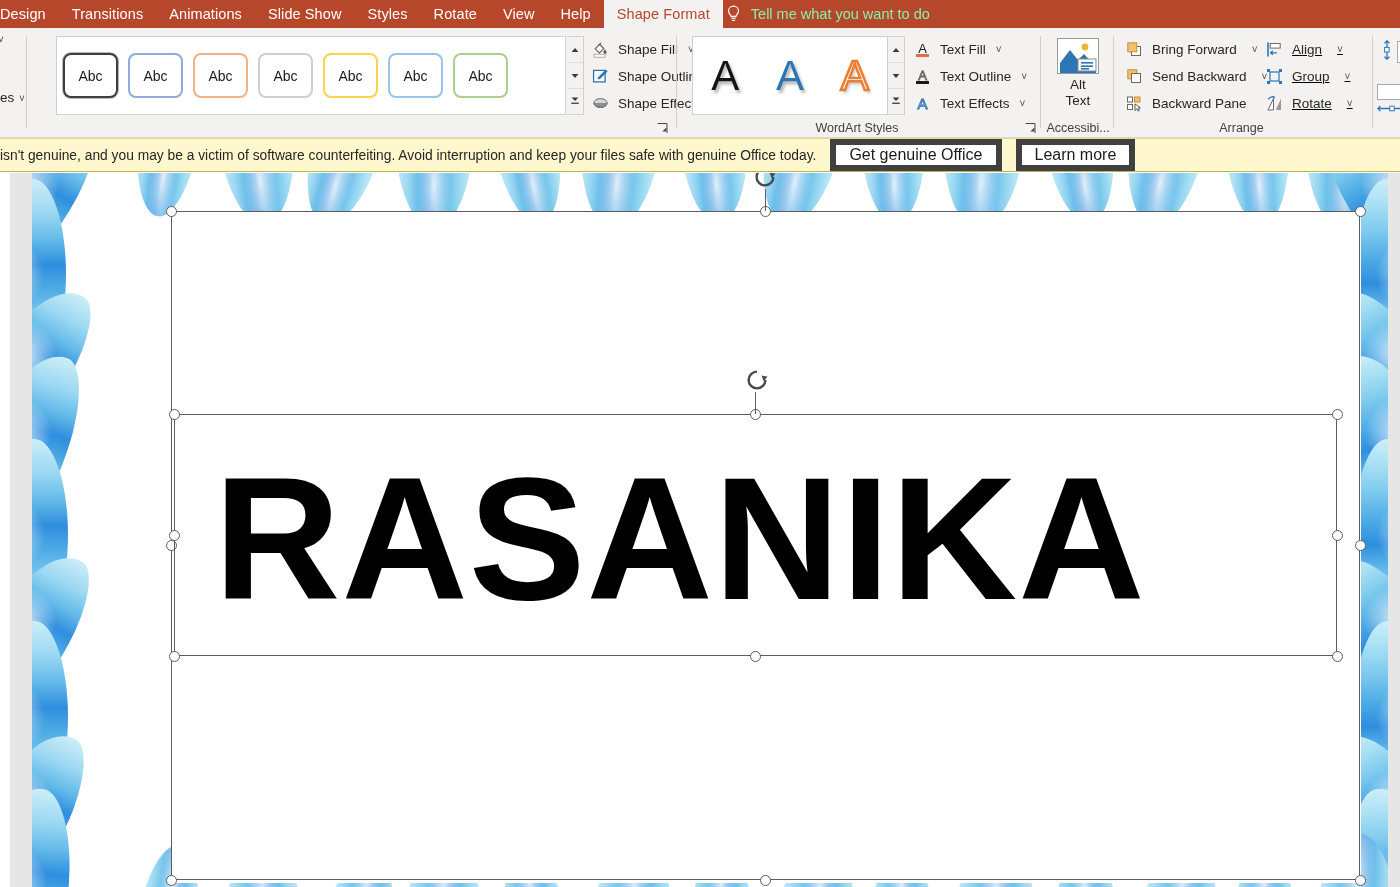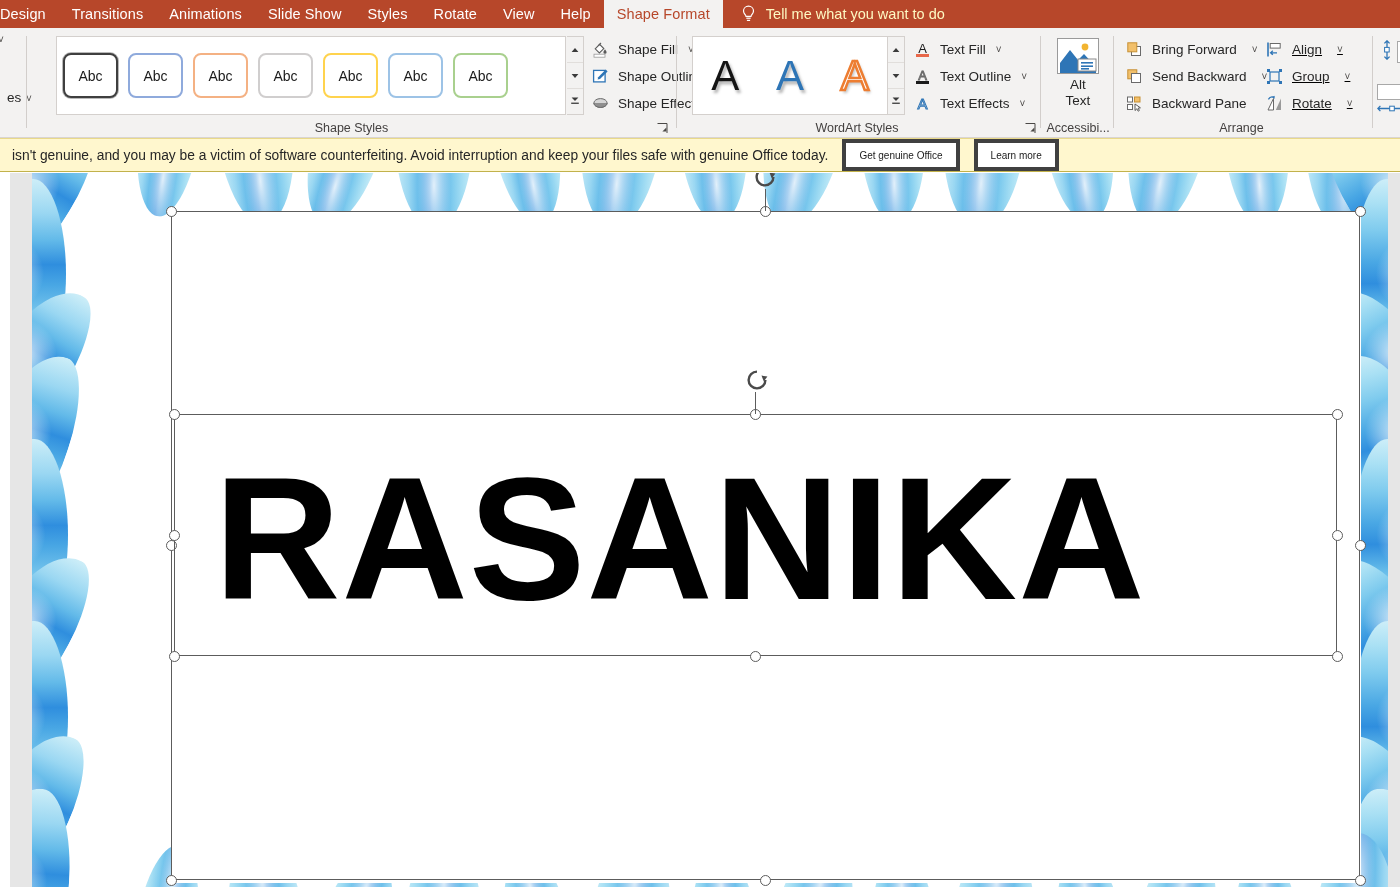--- a/index.html
+++ b/index.html
@@ -23,21 +23,21 @@
     display: flex; align-items: center; padding: 0 13px;
     color: #ffffff; font-size: 14.5px; white-space: nowrap;
     cursor: pointer; letter-spacing: .1px;
   }
   .tab.partial { padding-left: 0; }
   .tab.active {
     background: #F3F2F1; color: #B7472A;
   }
   .tellme {
     display: flex; align-items: center; gap: 10px;
-    padding: 0 12px 0 18px; color: #fef9c3; font-size: 14.5px;
+    padding: 0 12px 0 3px; color: #86efac; font-size: 14.5px;
     cursor: text; white-space: nowrap;
   }
   .bulb { width: 15px; height: 18px; position: relative; flex: none; }
   .bulb svg { display:block; }
 
   
   .ribbon {
     position: absolute; top: 28px; left: 0; width: 1400px; height: 110px;
     background: #F3F2F1;
     border-bottom: 1px solid #d9d5d2;
@@ -52,21 +52,21 @@
   }
   .dialog-launcher {
     position: absolute; bottom: 3px; width: 13px; height: 13px; cursor: pointer;
   }
   .dialog-launcher svg { display: block; }
 
   
   #g-insertshapes { left: -40px; width: 66px; }
   .edit-shape-partial {
     position: absolute; left: 40px; top: 62px;
-    font-size: 13.5px; color: #262626; white-space: nowrap; cursor: pointer; margin-left: 7px;
+    font-size: 13.5px; color: #262626; white-space: nowrap; cursor: pointer;
   }
   .chev-partial {
     position: absolute; left: 38px; top: 6px; font-size: 10px; color: #4a4846;
   }
 
   
   #g-shapestyles { left: 30px; width: 643px; }
   .gallery {
     position: absolute; left: 26px; top: 8px;
     width: 510px; height: 79px;
@@ -148,24 +148,24 @@
   #g-size { left: 1369px; width: 40px; }
   .size-row { position: absolute; display: flex; align-items: center; gap: 3px; }
   .size-box { width: 22px; height: 22px; background: #fff; border: 1px solid #a8a8a8; }
 
   
   .notify {
     position: absolute; top: 138px; left: 0; width: 1400px; height: 34px;
     background: #FFF7CE; border-top: 1px solid #E8D98A; border-bottom: 1px solid #C2B24B;
     display: flex; align-items: center; padding-left: 0px; gap: 14px;
   }
-  .notify-text { font-size: 13.8px; color: #262626; white-space: nowrap; margin-left: 12px; }
+  .notify-text { font-size: 13.8px; color: #262626; white-space: nowrap; }
   .notify-btn {
     height: 32px; padding: 0 13px; background: #ffffff;
-    border: 4px solid #404040; font-size: 10px; color: #1b1b1b;
+    border: 6px solid #404040; font-size: 16px; color: #1b1b1b;
     display: flex; align-items: center; cursor: pointer; white-space: nowrap;
   }
 
   
   .canvas {
     position: absolute; top: 173px; left: 0; width: 1400px; height: 714px;
     background: #E6E6E6; overflow: hidden; margin-left: 10px;
   }
   .slide {
     position: absolute; left: 22px; top: 0px; width: 1356px; height: 714px;
@@ -315,21 +315,20 @@
             <svg width="17" height="17" viewBox="0 0 17 17">
               <ellipse cx="8.5" cy="8" rx="6.6" ry="4.4" fill="#d6d6d6" stroke="#6a6a6a" stroke-width="1"></ellipse>
               <path d="M1.9 8c0 2.4 3 4.4 6.6 4.4s6.6-2 6.6-4.4" fill="#8f8f8f" stroke="#6a6a6a" stroke-width="1"></path>
             </svg>
           </span>
           <span>Shape Effects</span>
           <span class="cv">˅</span>
         </div>
       </div>
 
-      <div class="grp-label">Shape Styles</div>
       <span class="dialog-launcher" style="right:4px;">
         <svg width="13" height="13" viewBox="0 0 13 13">
           <path d="M1.5 1.5 H11 V11" fill="none" stroke="#4a4846" stroke-width="1"></path>
           <path d="M10.4 9.6 L10.4 5.6 6.4 9.6 Z" fill="#4a4846"></path>
         </svg>
       </span>
     </div>
     <div class="grp-sep" style="left:676px;"></div>
 
     <div class="grp" id="g-wordart">

